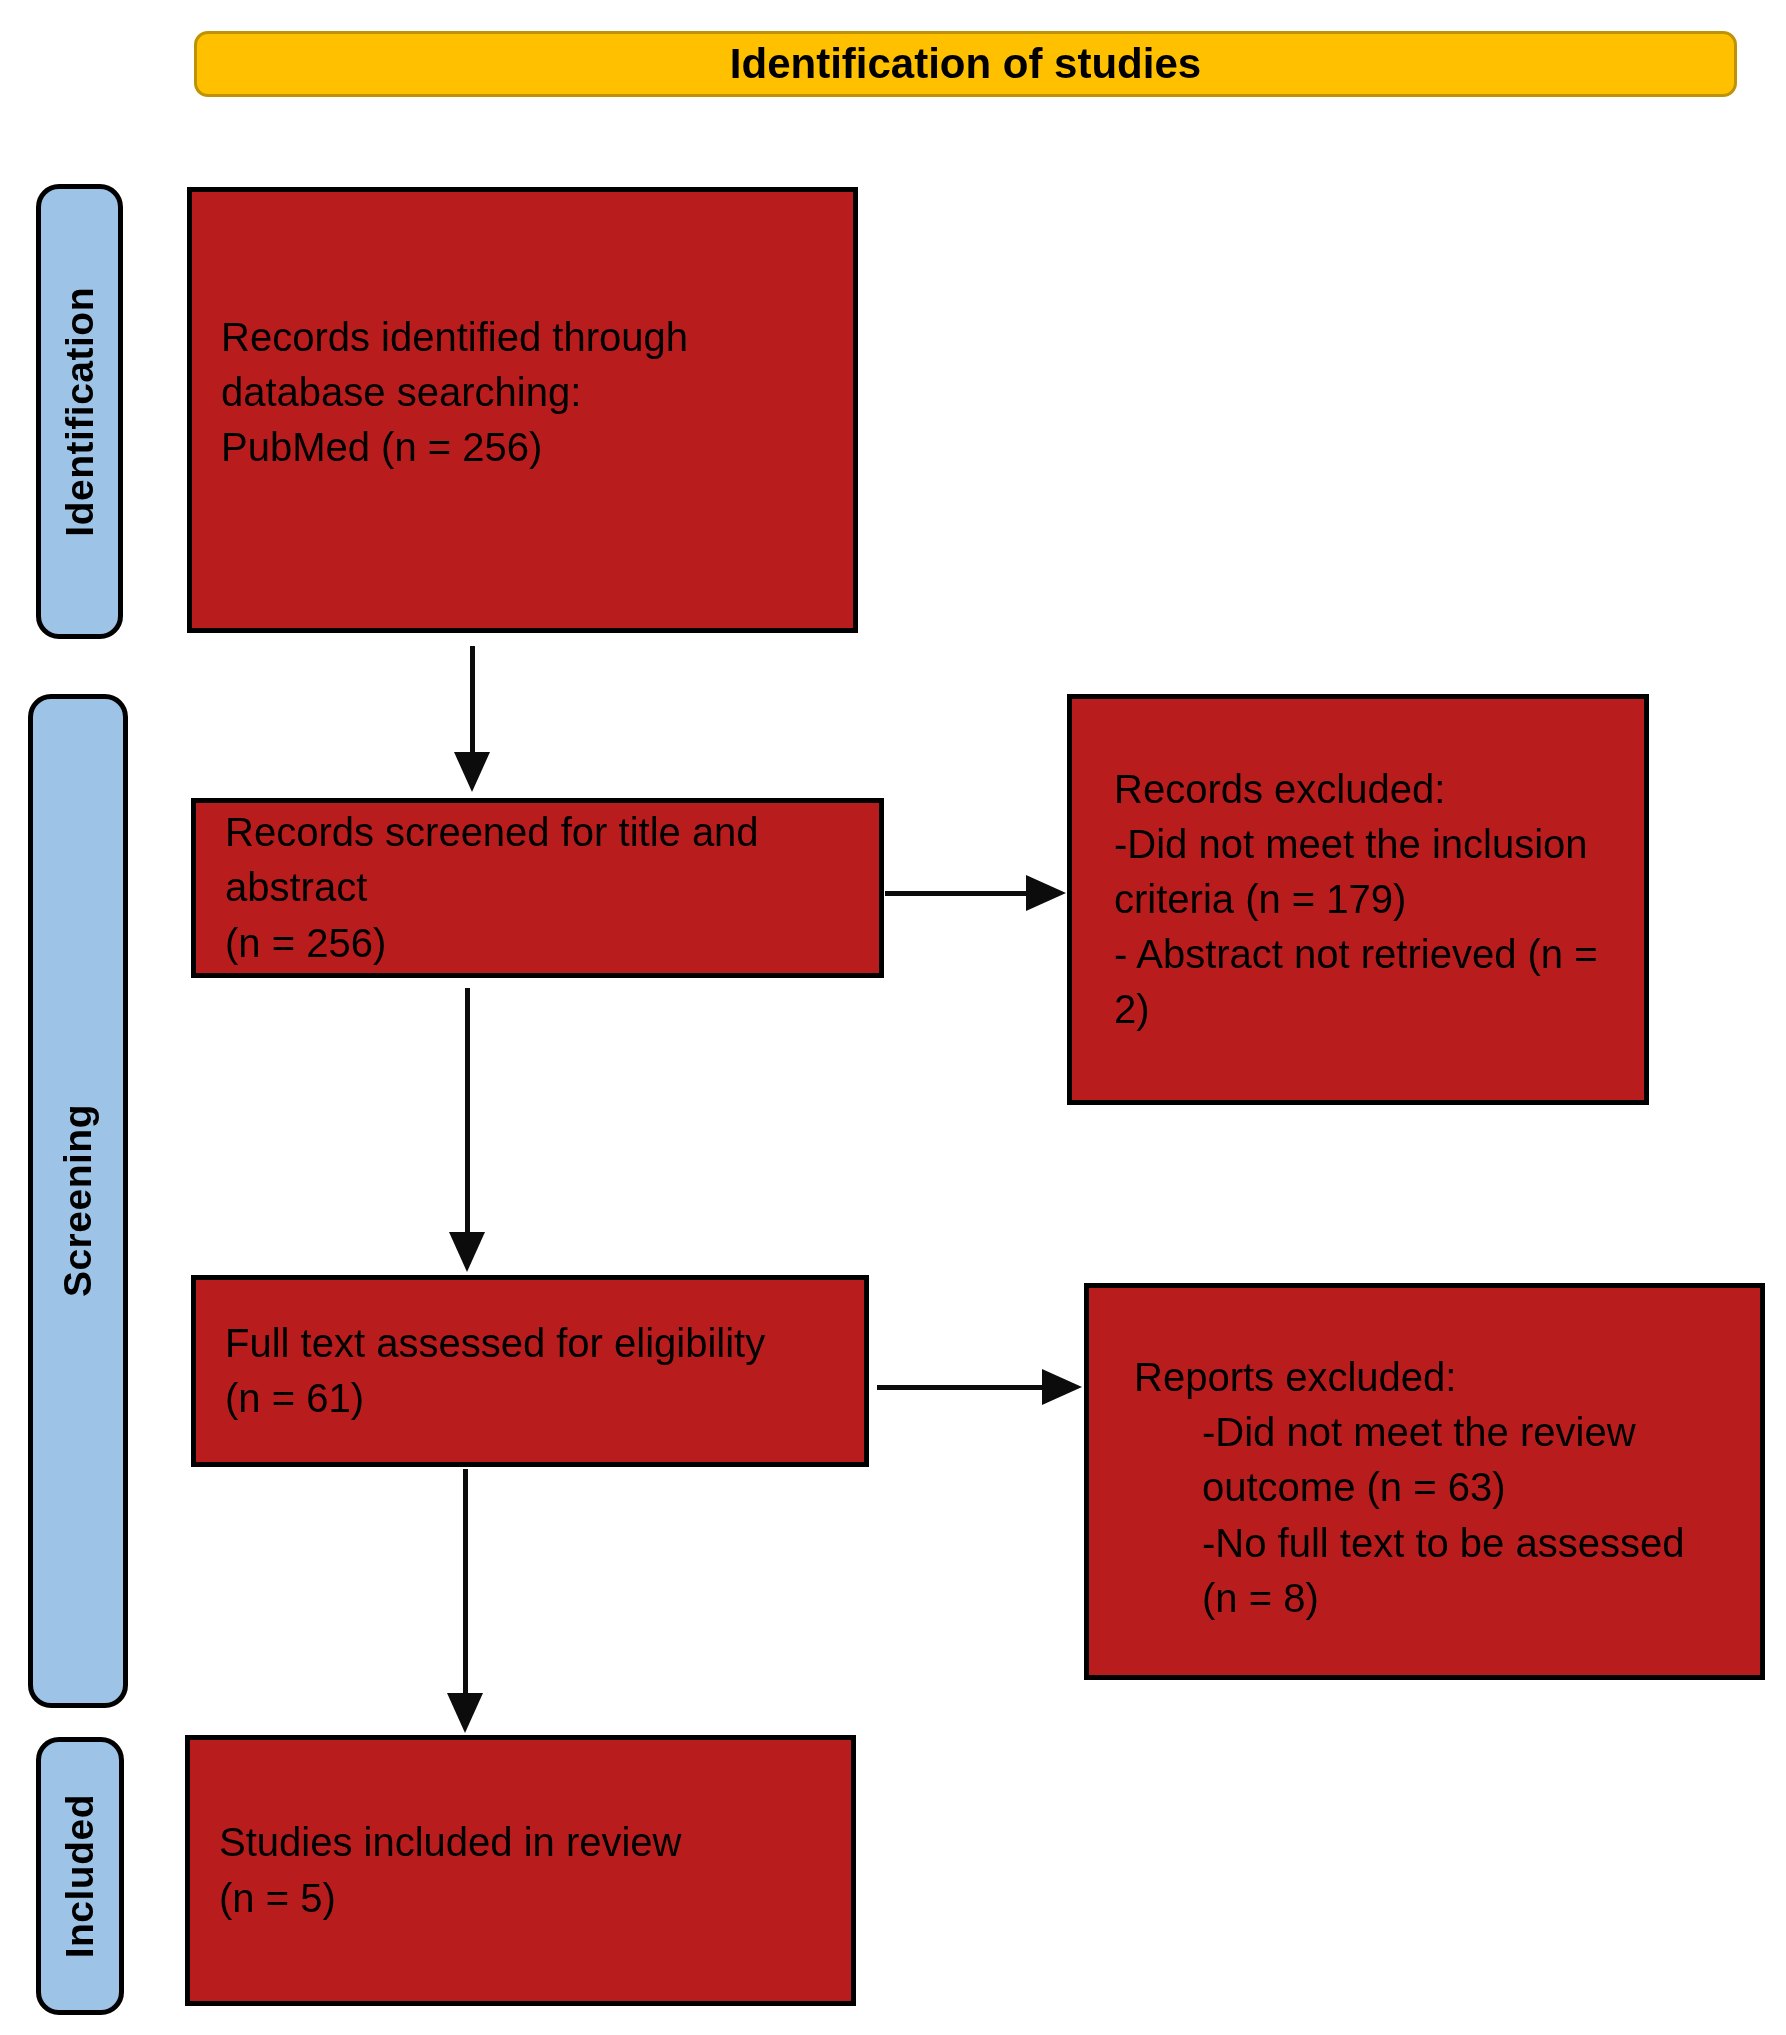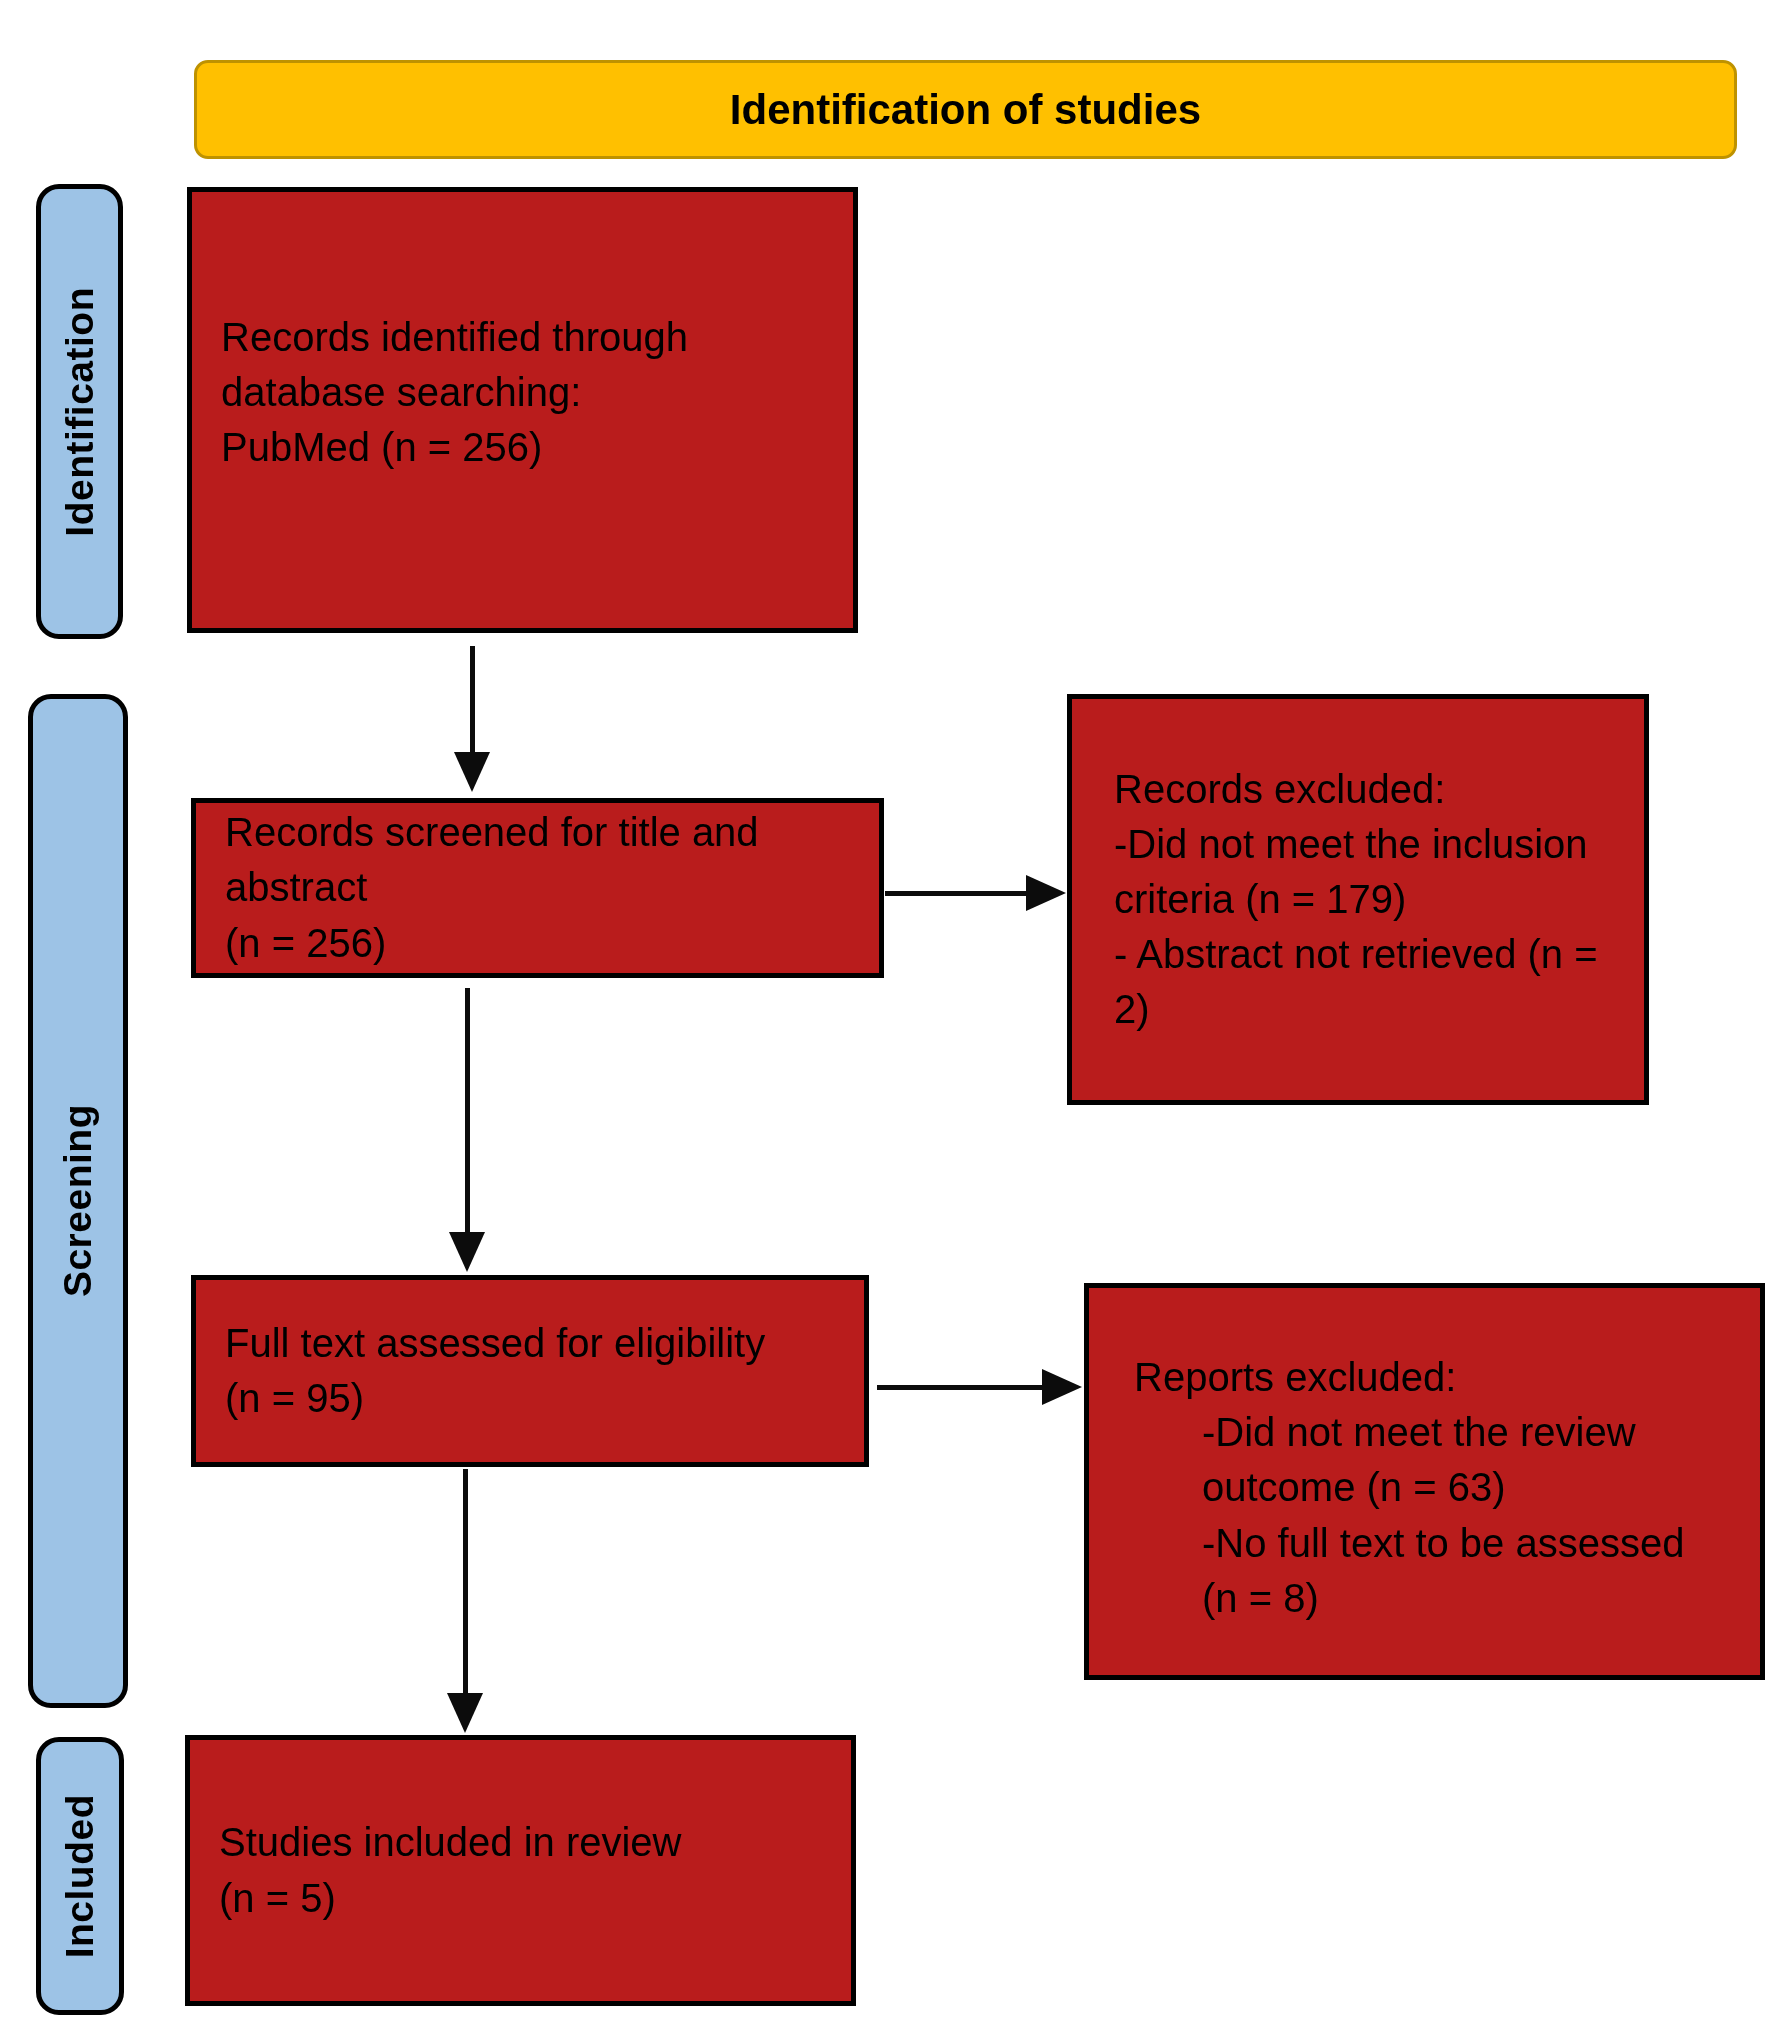--- a/index.html
+++ b/index.html
@@ -16,26 +16,26 @@
   #canvas{
     position:relative;
     width:1787px;
     height:2035px;
     background:#ffffff;
     overflow:hidden;
   }
   
   .header-banner{
     position:absolute;
-    left:194px;top:31px;width:1543px;height:99px;
+    left:194px;top:31px;width:1543px;height:66px;
     background:var(--header-bg);
     border:3.5px solid var(--header-border);
     border-radius:14px;
     display:flex;align-items:center;justify-content:center;
-    font-size:42px;font-weight:700;color:var(--text);margin-top:29px;
+    font-size:42px;font-weight:700;color:var(--text);
   }
   
   .stage{
     position:absolute;
     background:var(--sidebar-bg);
     border:5px solid var(--box-border);
     border-radius:23px;
     display:flex;align-items:center;justify-content:center;
   }
   .stage .stage-label{
@@ -143,21 +143,21 @@
 - Abstract not retrieved (n = 2)</span>
   </div>
 
   <div class="arrow arrow-v arrow-2">
     <div class="stem"></div>
     <div class="head"></div>
   </div>
 
   <div class="flow-box box-fulltext-assessed">
     <span>Full text assessed for eligibility
-(n = 95)</span>
+(n = 61)</span>
   </div>
 
   <div class="arrow arrow-h arrow-h2">
     <div class="stem"></div>
     <div class="head"></div>
   </div>
 
   <div class="flow-box box-reports-excluded">
     <span>Reports excluded:</span>
     <span class="box-details">-Did not meet the review

